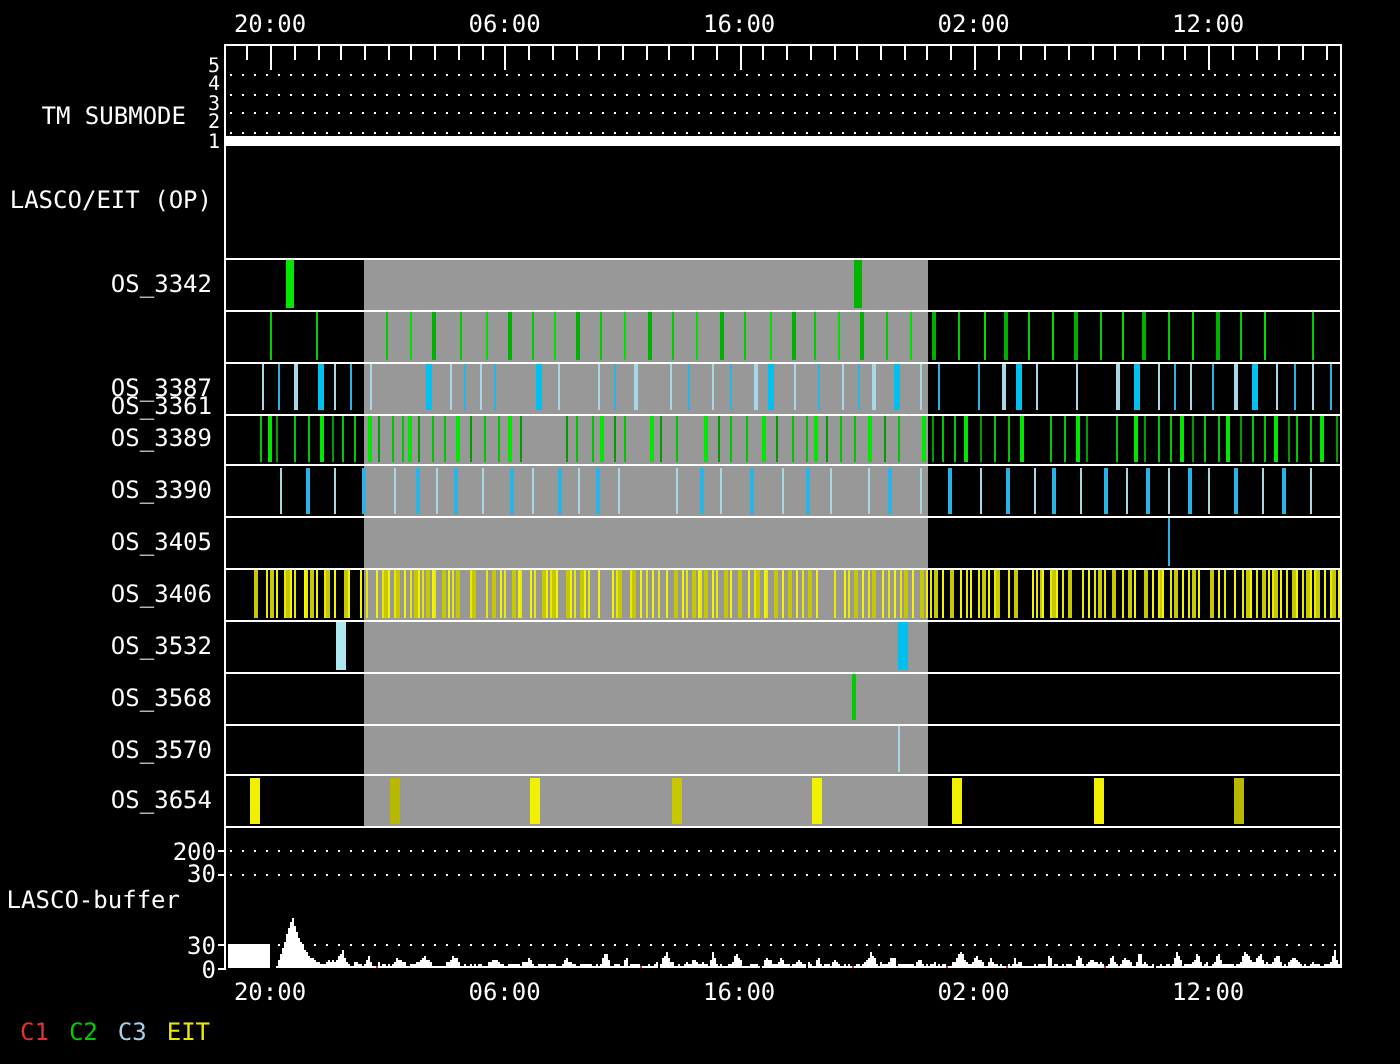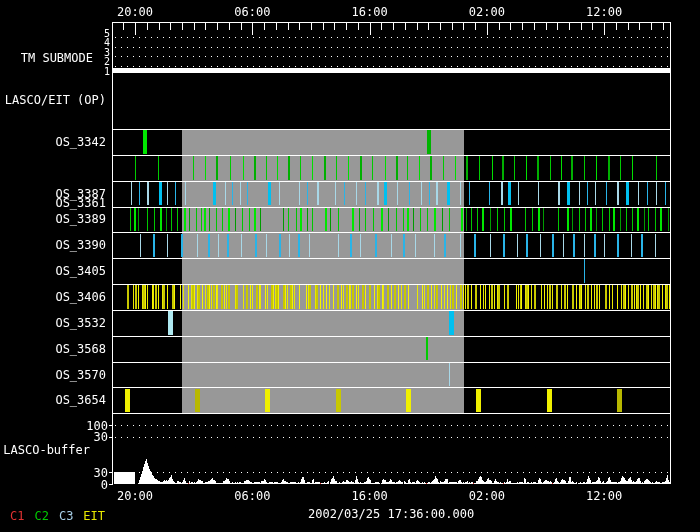--- a/index.html
+++ b/index.html
@@ -10,21 +10,20 @@
   .dotline{position:absolute;height:1px;
            background-image:repeating-linear-gradient(to right,#fff 0,#fff 1px,transparent 1px,transparent 6px);}
   .digit{position:absolute;color:#fff;font-size:10px;line-height:10px;width:12px;text-align:right;}
   #legend{position:absolute;left:10px;top:509px;display:flex;gap:10px;font-size:12px;line-height:14px;}
 </style>
 </head>
 <body>
 
 <div id="screen">
   <div id="plot-canvas"></div>
-  <div class="txt" id="date-label" style="left:308px;top:507px;">2002/03/25 17:36:00.000</div>
   <div id="legend">
       <span style="color: rgb(224, 50, 50);">C1</span>
       <span style="color: rgb(0, 204, 0);">C2</span>
       <span style="color: rgb(168, 208, 232);">C3</span>
       <span style="color: rgb(232, 232, 0);">EIT</span>
     </div>
 <div style="position: absolute; left: 182px; top: 129px; width: 282.1px; height: 284.2px; background: rgb(152, 152, 152);"></div>
     <div style="position: absolute; left: 112px; top: 22px; width: 559px; height: 1px; background: rgb(255, 255, 255);"></div>
     <div style="position: absolute; left: 112px; top: 22px; width: 1px; height: 462px; background: rgb(255, 255, 255);"></div>
     <div style="position: absolute; left: 670px; top: 22px; width: 1px; height: 462px; background: rgb(255, 255, 255);"></div>
@@ -526,21 +525,21 @@
     <div style="position: absolute; left: 546.7px; top: 388.6px; width: 5px; height: 23.6px; background: rgb(240, 240, 0);"></div>
     <div style="position: absolute; left: 617.1px; top: 388.6px; width: 5px; height: 23.6px; background: rgb(184, 184, 0);"></div>
     <div class="txt rlabel" style="position: absolute; left: 2px; top: 393.3px; width: 104px;">OS_3654</div>
     <div class="txt rlabel" style="position: absolute; left: 2px; top: 51px; width: 91px;">TM SUBMODE</div>
     <div class="txt rlabel" style="position: absolute; left: 2px; top: 93px; width: 104px;">LASCO/EIT (OP)</div>
     <div class="txt rlabel" style="position: absolute; left: 2px; top: 443px; width: 88px;">LASCO-buffer</div>
     <div class="dotline" style="position: absolute; left: 115px; top: 425px; width: 553px;"></div>
     <div class="dotline" style="position: absolute; left: 115px; top: 436.8px; width: 553px;"></div>
     <div class="dotline" style="position: absolute; left: 115px; top: 472.2px; width: 553px;"></div>
     <div style="position: absolute; left: 109px; top: 425px; width: 4px; height: 1px; background: rgb(255, 255, 255);"></div>
-    <div class="txt rlabel" style="position: absolute; left: 62px; top: 418.5px; width: 46px;">100</div>
+    <div class="txt rlabel" style="position: absolute; left: 62px; top: 418.5px; width: 46px;">200</div>
     <div style="position: absolute; left: 109px; top: 436.8px; width: 4px; height: 1px; background: rgb(255, 255, 255);"></div>
     <div class="txt rlabel" style="position: absolute; left: 62px; top: 430.3px; width: 46px;">30</div>
     <div style="position: absolute; left: 109px; top: 472.2px; width: 4px; height: 1px; background: rgb(255, 255, 255);"></div>
     <div class="txt rlabel" style="position: absolute; left: 62px; top: 465.7px; width: 46px;">30</div>
     <div style="position: absolute; left: 109px; top: 484px; width: 4px; height: 1px; background: rgb(255, 255, 255);"></div>
     <div class="txt rlabel" style="position: absolute; left: 62px; top: 477.5px; width: 46px;">0</div>
     <div style="position: absolute; left: 114px; top: 472.2px; width: 1px; height: 11.8px; background: rgb(255, 255, 255);"></div>
     <div style="position: absolute; left: 115px; top: 472.2px; width: 1px; height: 11.8px; background: rgb(255, 255, 255);"></div>
     <div style="position: absolute; left: 116px; top: 472.2px; width: 1px; height: 11.8px; background: rgb(255, 255, 255);"></div>
     <div style="position: absolute; left: 117px; top: 472.2px; width: 1px; height: 11.8px; background: rgb(255, 255, 255);"></div>

